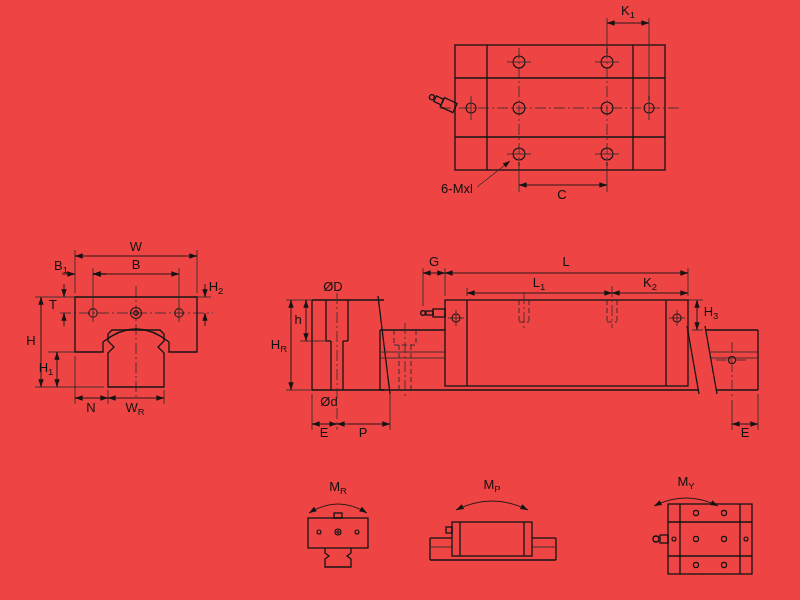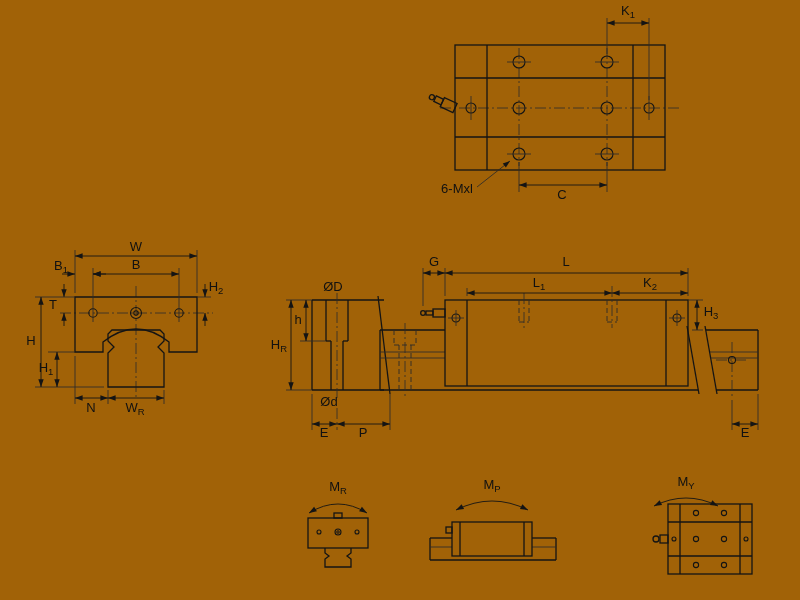--- a/index.html
+++ b/index.html
@@ -1,16 +1,16 @@
 <!DOCTYPE html>
 <html><head>
 <meta charset="utf-8">
 <style>
   html,body{margin:0;padding:0;background:#ffffff;}
-  .page{position:relative;width:800px;height:600px;background:#a16207;overflow:hidden;}
+  .page{position:relative;width:800px;height:600px;background:#ef4444;overflow:hidden;}
   svg{display:block;}
   
   .ol{stroke:#141414;stroke-width:1.3;fill:none;}
   .o2{stroke:#141414;stroke-width:1.1;fill:none;}
   .th{stroke:#2b2b2b;stroke-width:0.85;fill:none;}
   .cl{stroke:#2b2b2b;stroke-width:0.8;fill:none;stroke-dasharray:11 3 2 3;}
   .hd{stroke:#2b2b2b;stroke-width:0.9;fill:none;stroke-dasharray:5 3;}
   .dm{stroke:#141414;stroke-width:0.9;fill:none;}
   text{font-family:"Liberation Sans","DejaVu Sans",sans-serif;font-size:13px;fill:#111;}
   .sub{font-size:9.5px;}

